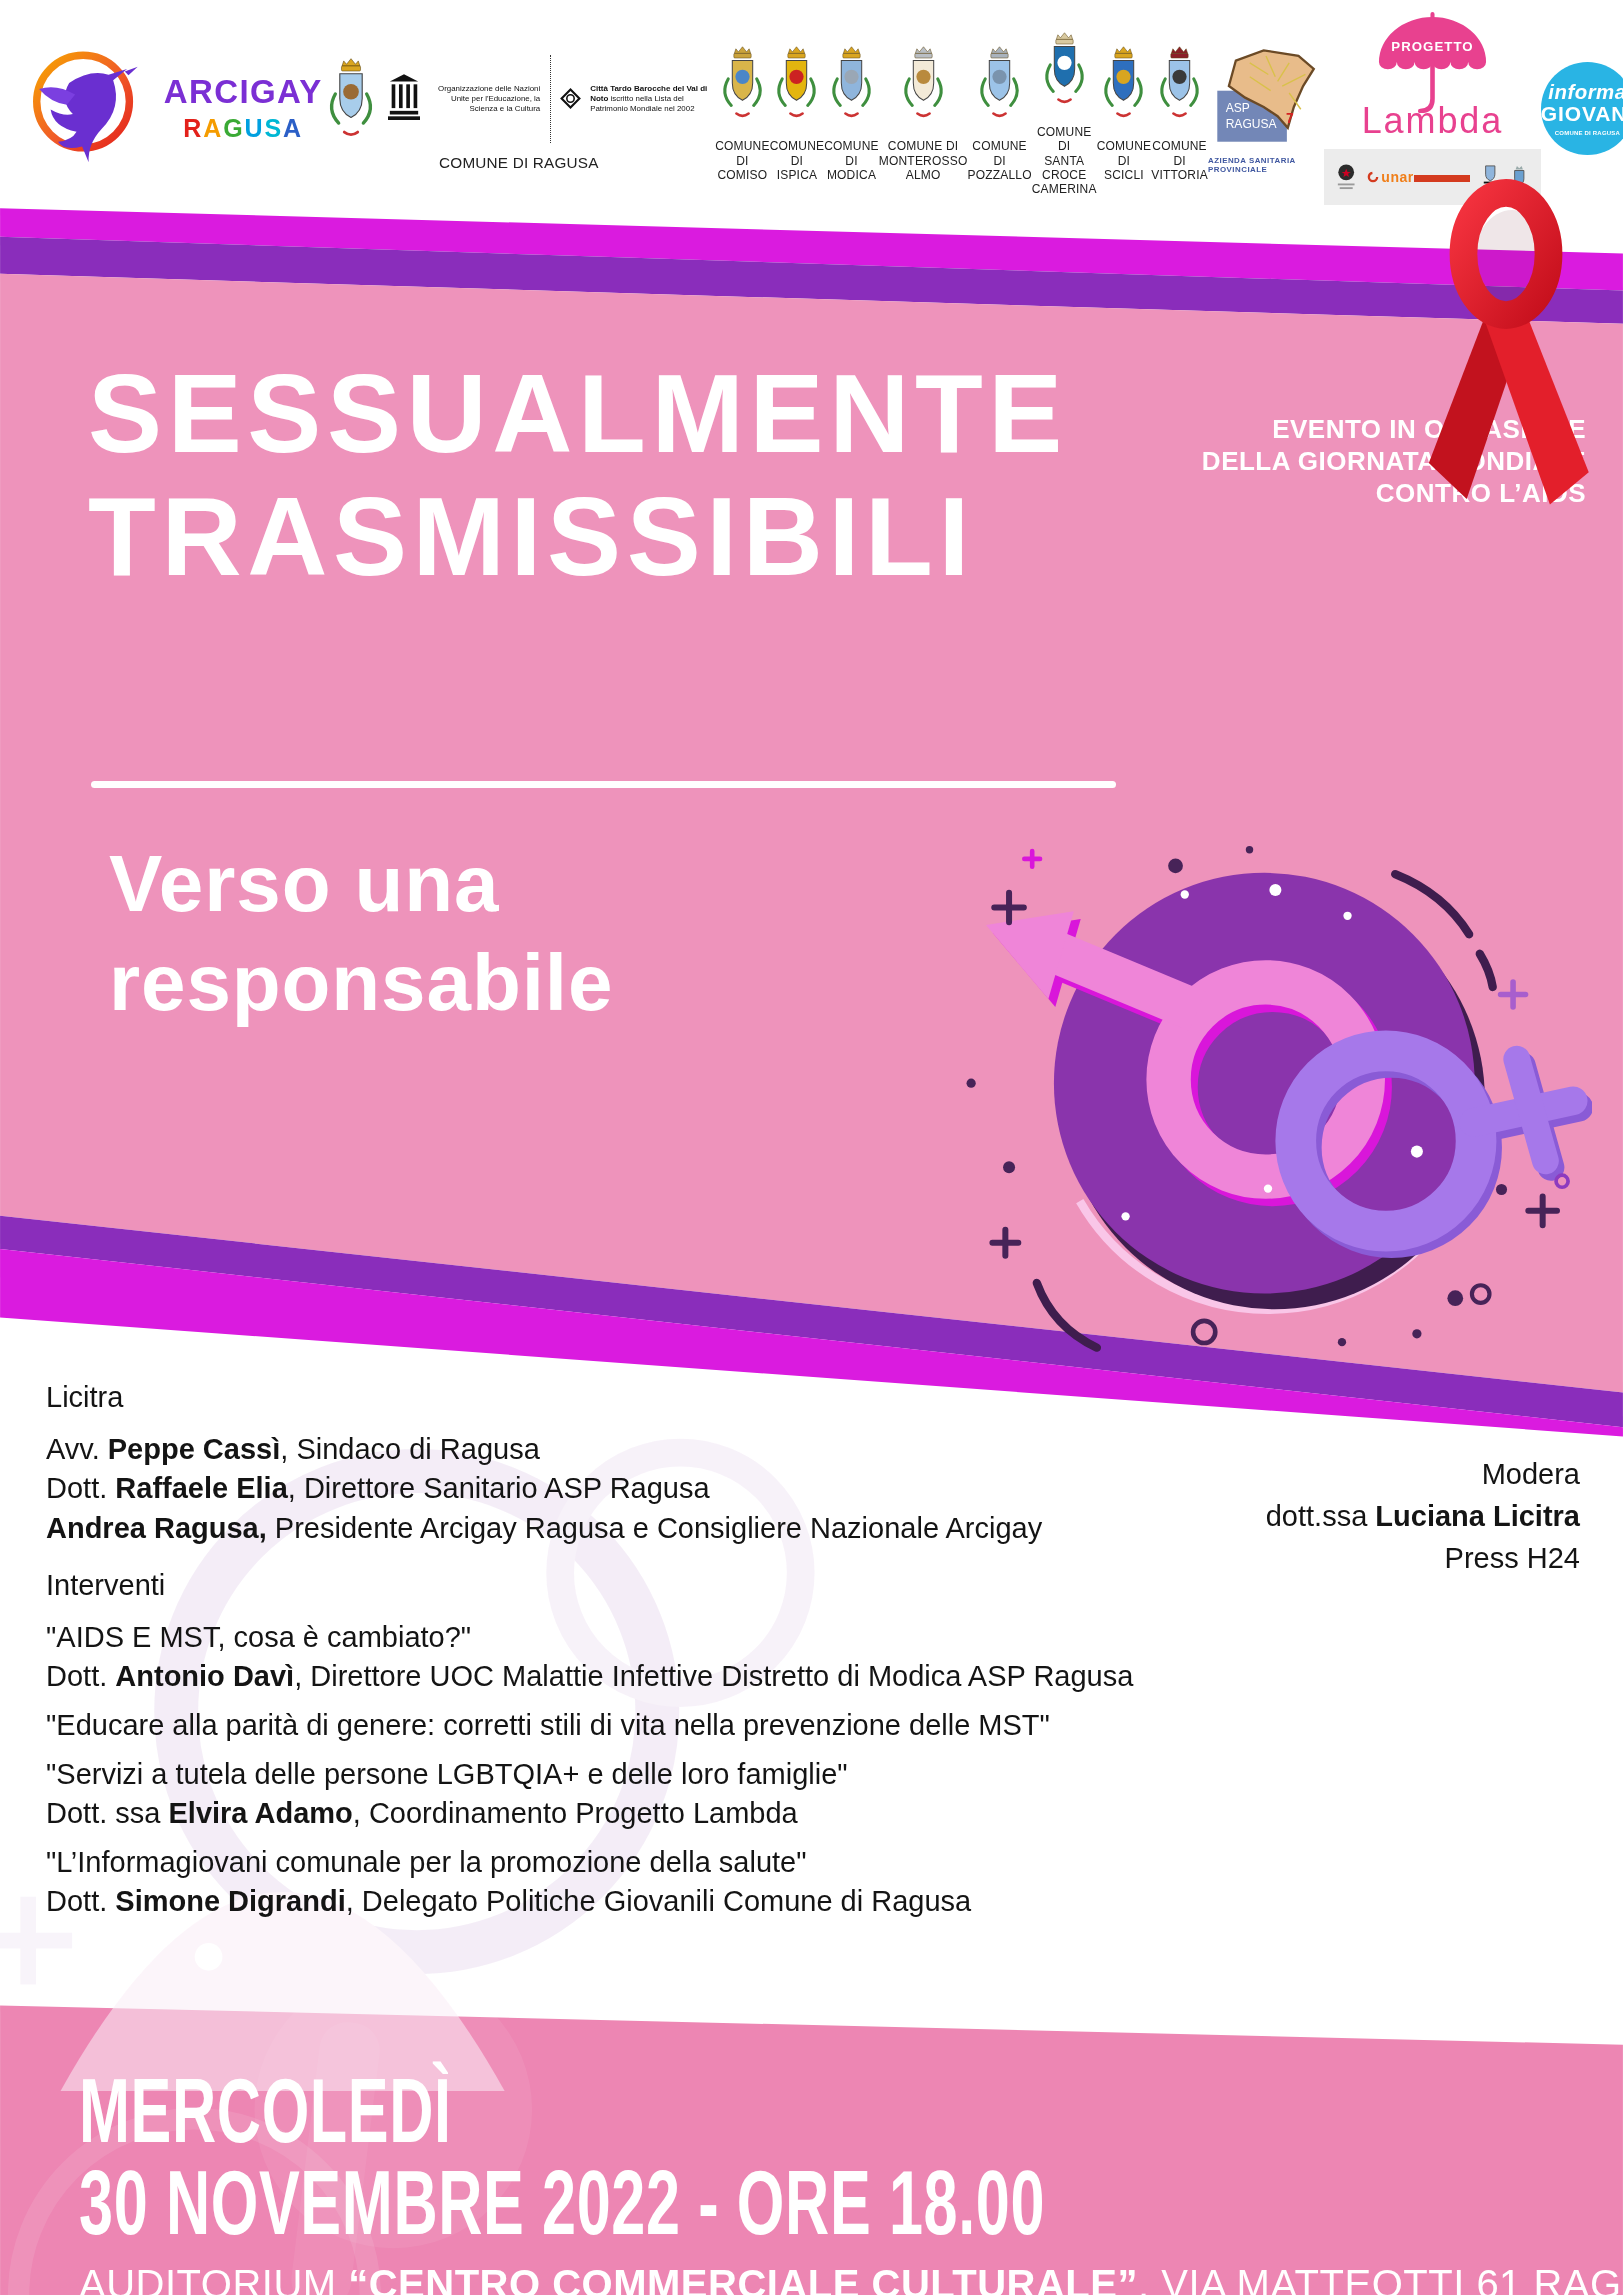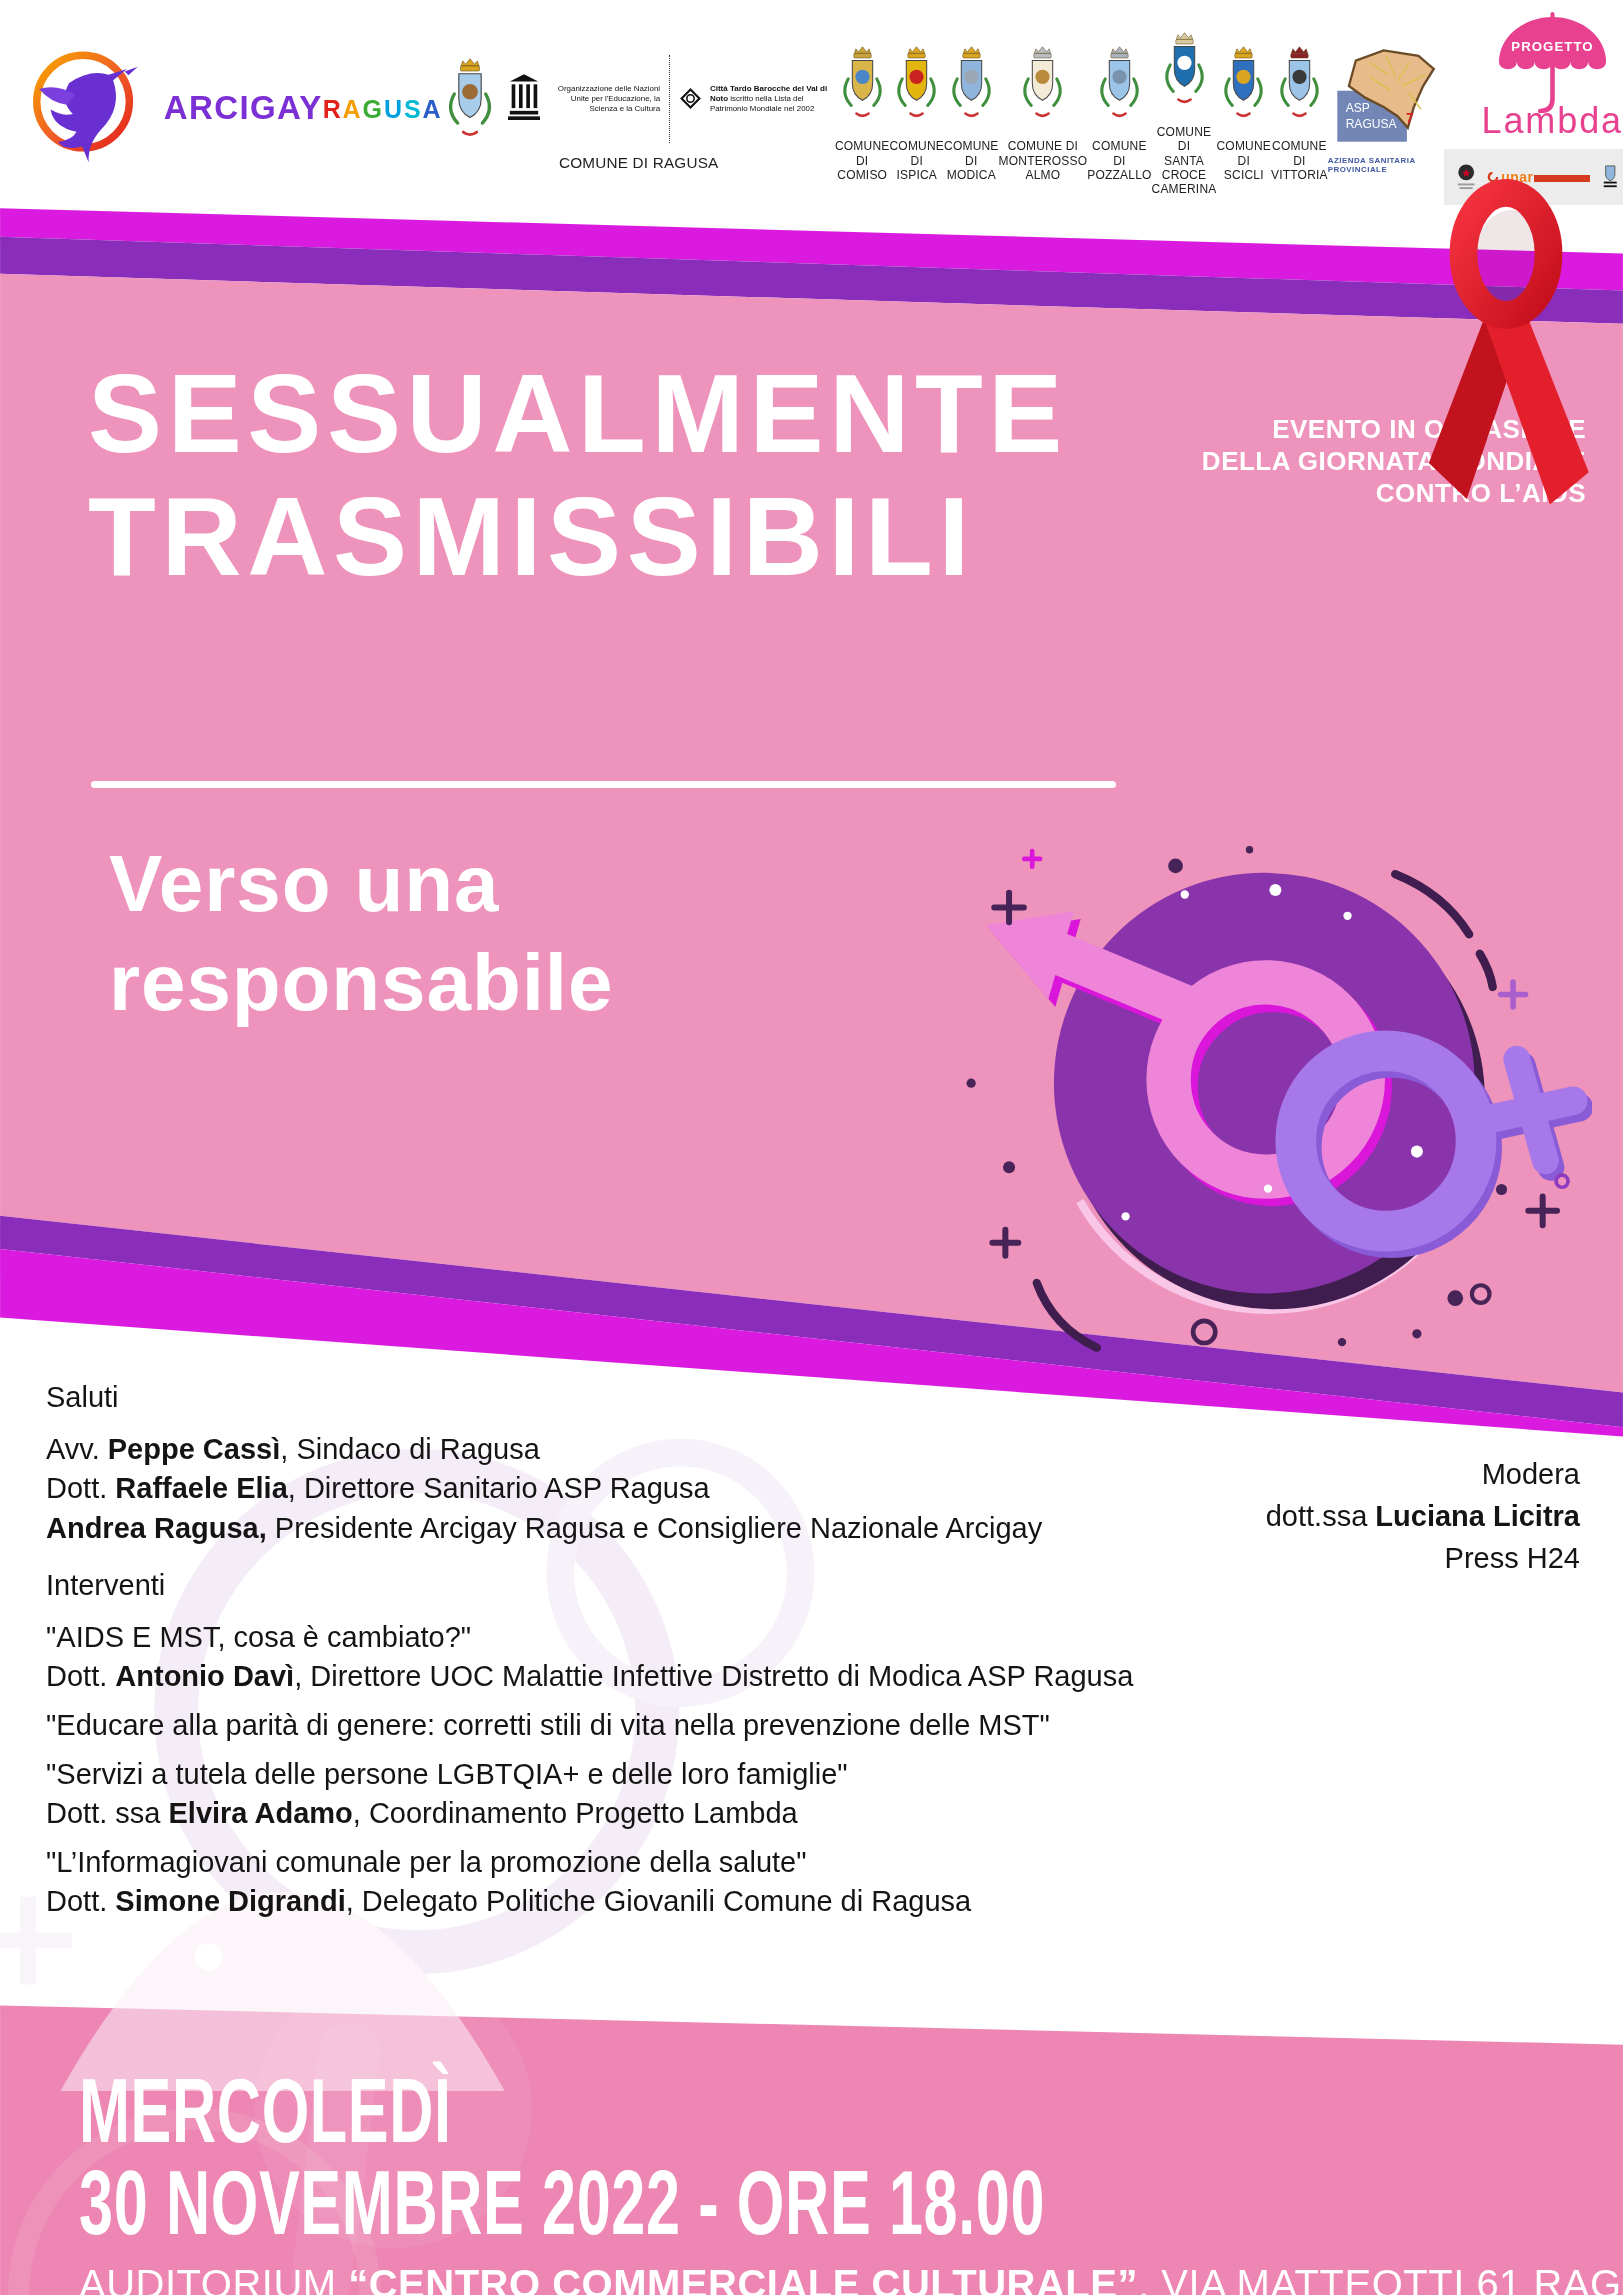--- a/index.html
+++ b/index.html
@@ -11,21 +11,21 @@
   .bg-svg { position:absolute; inset:0; z-index:0; }
 
   
   .logo-band { position:absolute; top:0; left:0; width:1623px; height:208px; z-index:2;
                display:flex; align-items:center; justify-content:space-between; padding:8.3px 25.4px 0 25.4px; }
   .logo-item { display:flex; flex-direction:column; align-items:center; color:#222; }
   .caption { font-size:12px; line-height:14.3px; text-align:center; color:#222; margin-top:6.5px; letter-spacing:0.2px; }
   .caption-lg { font-size:15.3px; margin-top:4.6px; }
 
   .arcigay { display:flex; flex-direction:row; align-items:center; gap:8.3px; }
-  .arcigay-words { display:flex; flex-direction:row; align-items:center; }
+  .arcigay-words { display:flex; flex-direction:column; align-items:center; }
   .arcigay-name { font-size:33px; font-weight:800; color:#7b2fd4; letter-spacing:1.4px; }
   .arcigay-city { font-size:25px; font-weight:800; letter-spacing:1.9px; margin-top:2.8px; }
   .rl0{color:#e3211b}.rl1{color:#f59c00}.rl2{color:#3aaa35}.rl3{color:#00a0e0}.rl4{color:#00b7d4}.rl5{color:#2b5fc7}
 
   .ragusa-group { display:flex; flex-direction:column; }
   .ragusa-row { display:flex; flex-direction:row; align-items:center; gap:9.3px; }
   .unesco-org { width:111px; font-size:7.9px; line-height:9.7px; text-align:right; color:#111; }
   .unesco-divider { width:0; height:88px; border-left:1.9px dotted #333; }
   .unesco-site { width:125px; font-size:7.9px; line-height:9.7px; text-align:left; color:#111; }
   .unesco-site b { font-size:8px; }
@@ -354,21 +354,21 @@
 
   <svg class="watermark-svg" width="1064" height="694" viewBox="0 0 2300 1500">
     <circle cx="1050" cy="680" r="520" fill="none" stroke="#ece0f1" stroke-width="95"></circle>
     <circle cx="1620" cy="380" r="260" fill="none" stroke="#f2e8f5" stroke-width="60"></circle>
     <path d="M280,1500 Q760,640 1240,1500 Z" fill="#fbeef7"></path>
     <circle cx="600" cy="1210" r="30" fill="#ffffff"></circle>
     <path d="M210,1080 v190 M115,1175 h190" stroke="#f4ecf6" stroke-width="34"></path>
   </svg>
 
   <div class="program">
-    <p class="pline header1">Saluti</p>
+    <p class="pline header1">Licitra</p>
     <p class="pline"><span>Avv. </span><b>Peppe Cassì</b><span>, Sindaco di Ragusa</span></p>
     <p class="pline"><span>Dott. </span><b>Raffaele Elia</b><span>, Direttore Sanitario ASP Ragusa</span></p>
     <p class="pline"><b>Andrea Ragusa,</b><span> Presidente Arcigay Ragusa e Consigliere Nazionale Arcigay</span></p>
 
     <p class="pline header2">Interventi</p>
 
     <p class="pline">"AIDS E MST, cosa è cambiato?"</p>
     <p class="pline"><span>Dott. </span><b>Antonio Davì</b><span>, Direttore UOC Malattie Infettive Distretto di Modica ASP Ragusa</span></p>
 
     <p class="pline iv-quote">"Educare alla parità di genere: corretti stili di vita nella prevenzione delle MST"</p>

